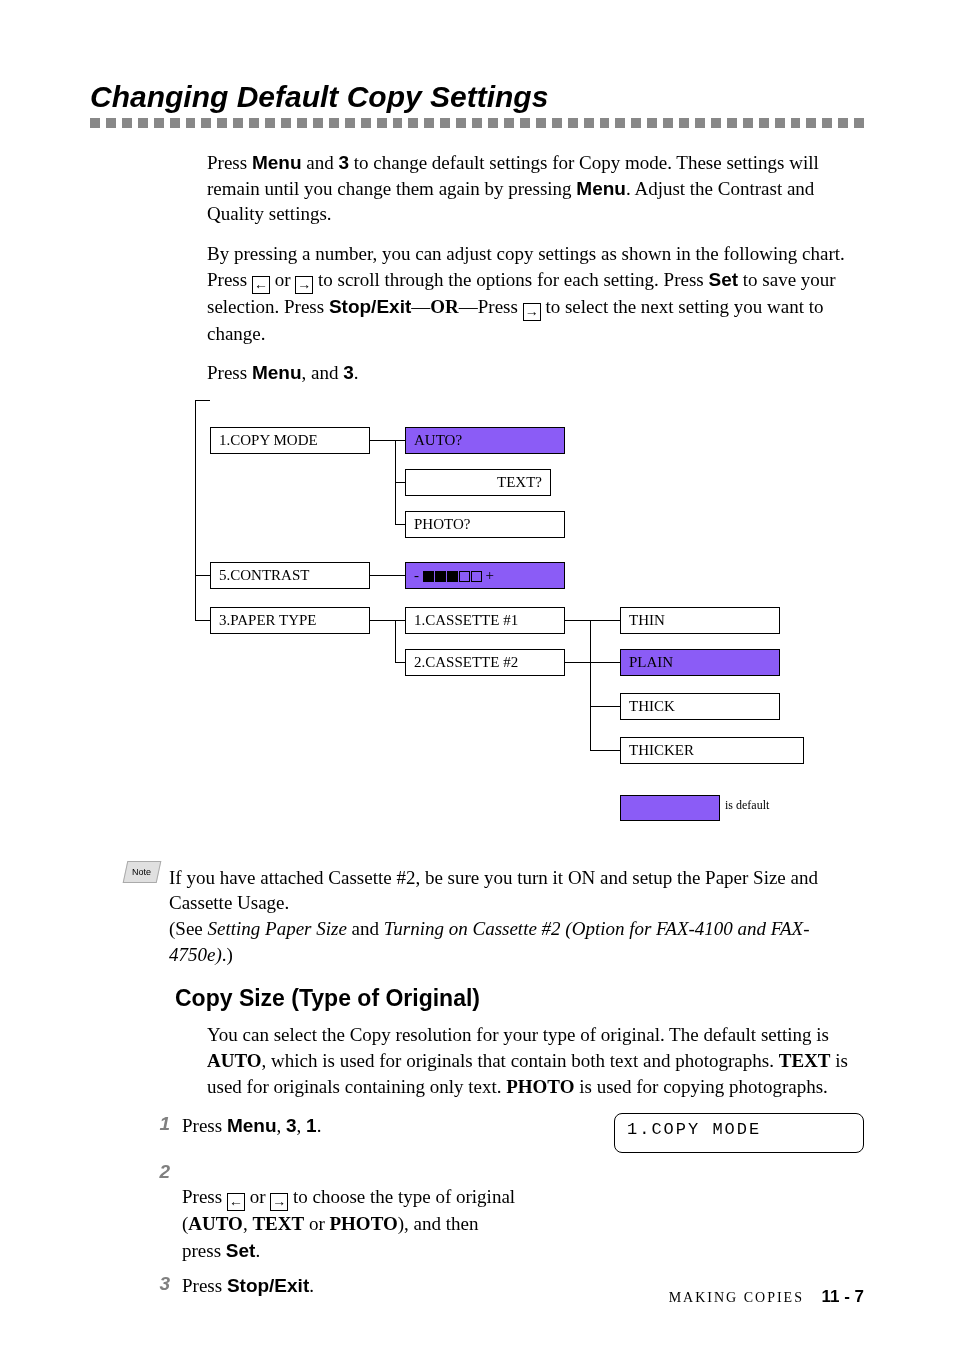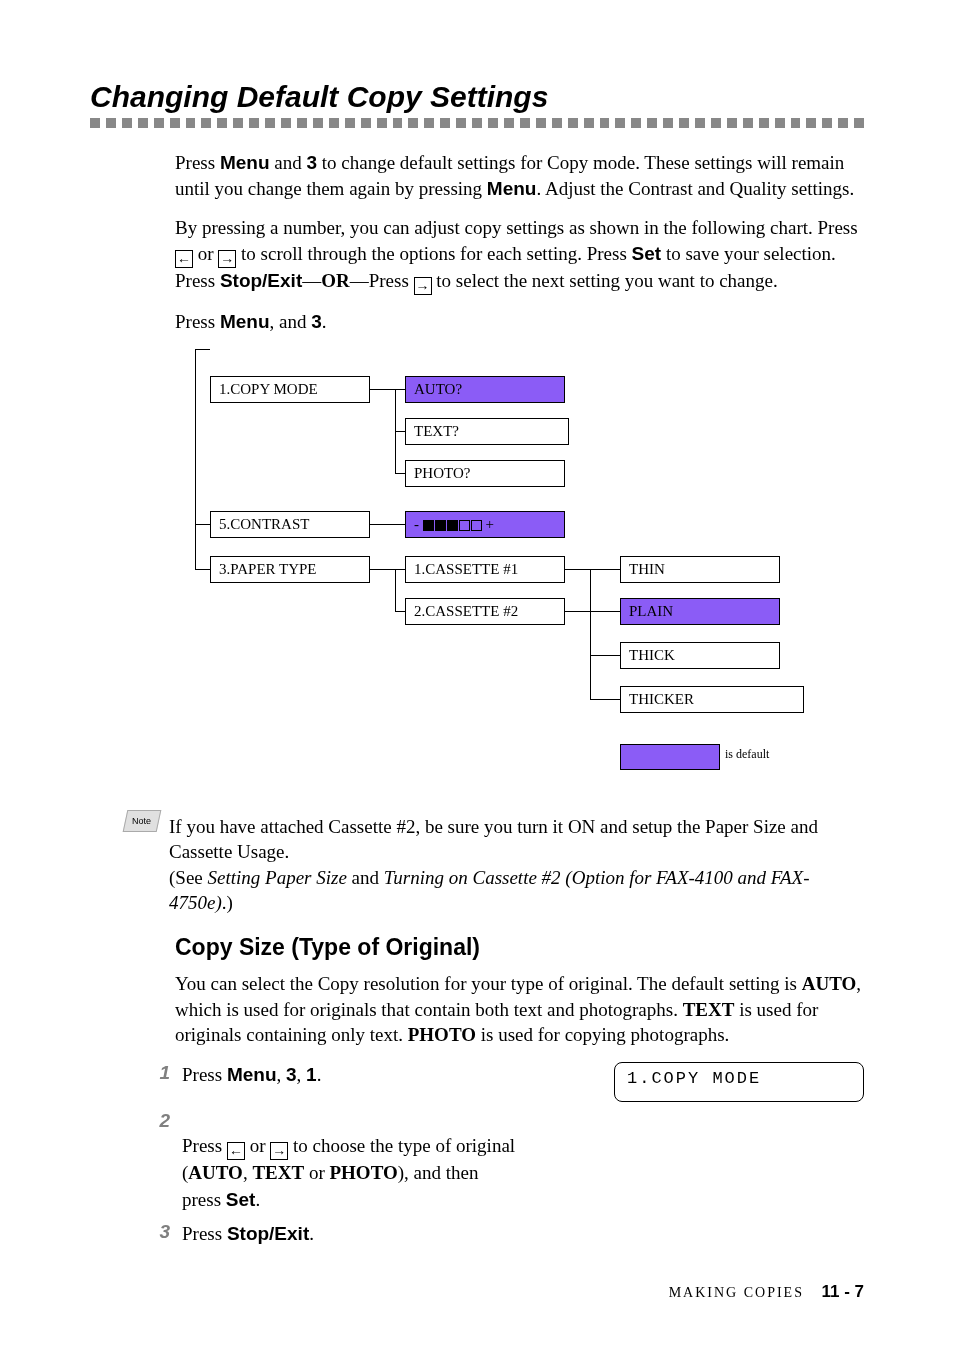--- a/index.html
+++ b/index.html
@@ -1,21 +1,21 @@
 <!DOCTYPE html>
 <html><head>
 <meta charset="utf-8">
 <style>
   * { box-sizing: border-box; margin: 0; padding: 0; }
   html, body { width: 954px; min-height: 1352px; background: #fff; font-family: 'Times New Roman', Times, serif; color: #000; }
   .page { padding: 80px 90px 50px 90px; position: relative; min-height: 1352px; }
   .title { font-family: Arial, Helvetica, sans-serif; font-weight: bold; font-style: italic; font-size: 30px; margin-bottom: 4px; }
   .dash-row { display: flex; gap: 6px; margin-bottom: 22px; }
   .dash { width: 10px; height: 10px; background: #888; }
-  .body-text { font-size: 19px; line-height: 1.35; margin-left: 85px; margin-bottom: 14px; }
+  .body-text { font-size: 19px; line-height: 1.35; margin-left: 117px; margin-bottom: 14px; }
   .bold { font-family: Arial, Helvetica, sans-serif; font-weight: bold; }
   .inline-icon { display: inline-block; width: 18px; height: 18px; border: 1.5px solid #000; text-align: center; line-height: 14px; font-size: 14px; font-family: Arial, sans-serif; font-weight: bold; vertical-align: -3px; }
   .diagram { margin-left: 105px; margin-bottom: 18px; position: relative; height: 440px; }
   .box { position: absolute; border: 1px solid #000; font-size: 15px; padding: 4px 8px; background: #fff; }
   .shaded { background: #8b5cf6; }
   .line { position: absolute; background: #000; }
   .legend { position: absolute; font-size: 12px; }
   .note-row { display: flex; align-items: flex-start; margin-bottom: 18px; }
   .note-icon { width: 34px; height: 22px; background: #e0e0e0; border: 1px solid #aaa; transform: skewX(-12deg); font-size: 9px; font-family: Arial, sans-serif; display: flex; align-items: center; justify-content: center; margin-right: 10px; margin-top: 3px; margin-left: 35px; flex-shrink: 0; }
   .note-text { font-size: 19px; line-height: 1.35; flex: 1; padding-right: 5px; margin-top: 7px; }
@@ -104,21 +104,21 @@
 
     <div class="line" style="left:0;top:0;width:1px;height:220px;"></div>
 
     <div class="line" style="left:0;top:40;width:15px;height:1px;"></div>
     <div class="box" style="left:15px;top:27px;width:160px;">1.COPY MODE</div>
     <div class="line" style="left:175px;top:40px;width:35px;height:1px;"></div>
     <div class="line" style="left:200px;top:40px;width:1px;height:85px;"></div>
     <div class="line" style="left:200px;top:82px;width:10px;height:1px;"></div>
     <div class="line" style="left:200px;top:124px;width:10px;height:1px;"></div>
     <div class="box shaded" style="left:210px;top:27px;width:160px;">AUTO?</div>
-    <div class="box" style="left:210px;top:69px;width:164px;">TEXT?</div>
+    <div class="box" style="left:210px;top:69px;width:146px;text-align:right;">TEXT?</div>
     <div class="box" style="left:210px;top:111px;width:160px;">PHOTO?</div>
 
     <div class="line" style="left:0;top:175px;width:15px;height:1px;"></div>
     <div class="box" style="left:15px;top:162px;width:160px;">5.CONTRAST</div>
     <div class="line" style="left:175px;top:175px;width:35px;height:1px;"></div>
     <div class="box shaded" style="left:210px;top:162px;width:160px;">
       <span>-</span>
       <span class="contrast-boxes">
         <span class="cb fill"></span>
           <span class="cb fill"></span>

